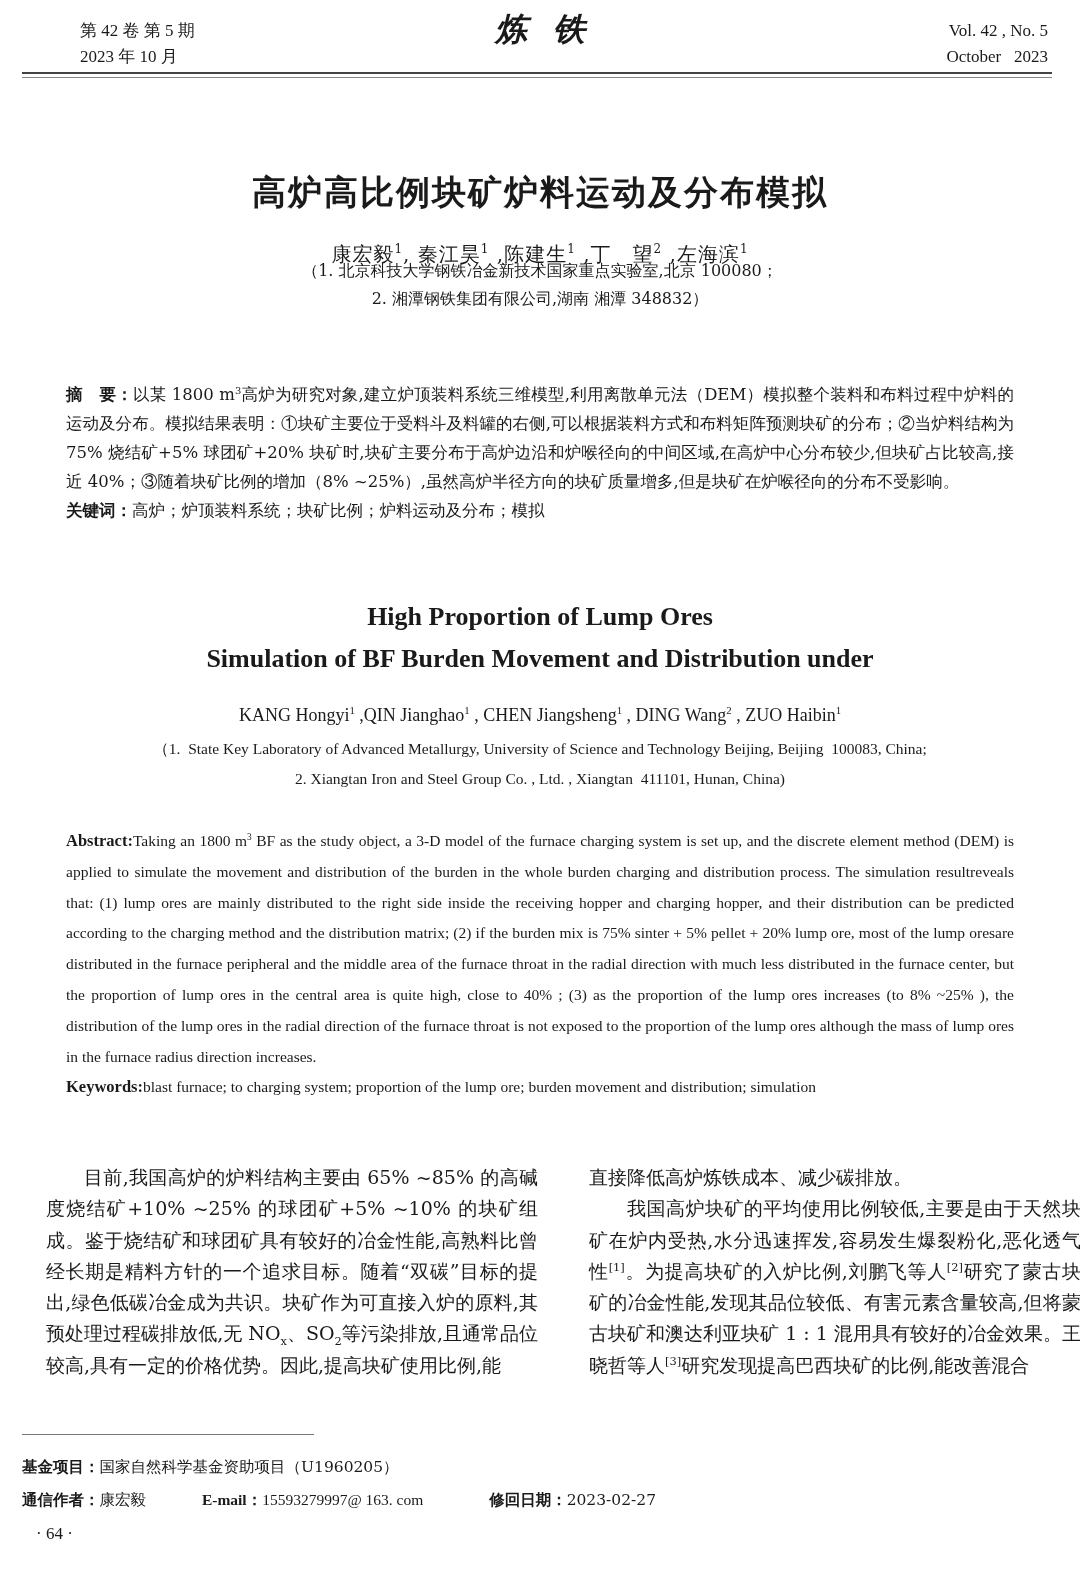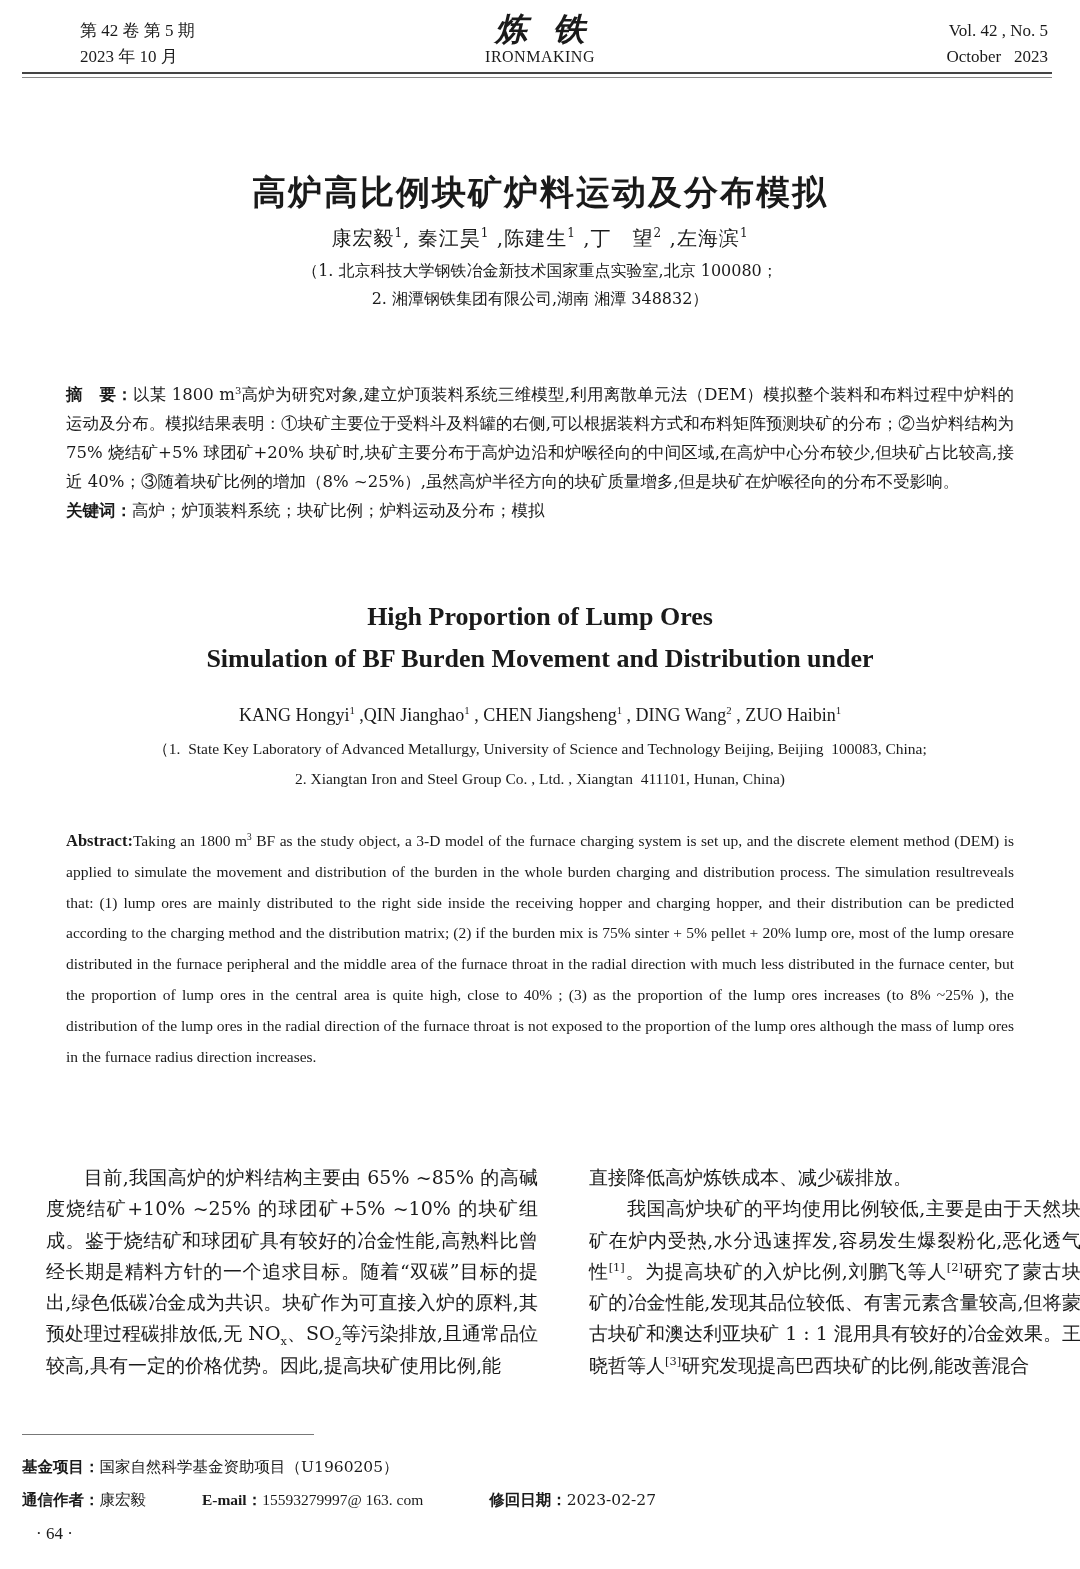--- a/index.html
+++ b/index.html
@@ -13,21 +13,21 @@
     .hdr-left { left: 36px; top: 18px; font-size: 17px; line-height: 26px; font-family: "Liberation Serif", "DejaVu Serif", serif; margin-left: 44px; }
     .hdr-right { right: 32px; top: 18px; font-size: 17px; line-height: 26px; text-align: right; font-family: "Liberation Serif", "DejaVu Serif", serif; }
     .hdr-center { left: 0; width: 1080px; top: 10px; text-align: center; }
     .logo-cn { font-size: 32px; letter-spacing: 26px; font-weight: bold; font-style: italic; line-height: 38px; padding-left: 26px; font-family: "DejaVu Serif", serif; }
     .logo-en { font-size: 16px; line-height: 18px; letter-spacing: 0.5px; font-family: "Liberation Serif", serif; }
     .rule { left: 22px; width: 1030px; height: 0; border-top: 2px solid #444; }
     .rule2 { left: 22px; width: 1030px; height: 0; border-top: 1px solid #888; }
 
     .center-line { left: 0; width: 1080px; text-align: center; }
     .cn-title { top: 168px; font-size: 34px; font-weight: bold; letter-spacing: 2px; line-height: 48px; }
-    .cn-authors { top: 224px; font-size: 20px; line-height: 28px; letter-spacing: 1px; }
+    .cn-authors { top: 240px; font-size: 20px; line-height: 28px; letter-spacing: 1px; }
     .cn-affil { font-size: 16px; line-height: 26px; }
     sup { font-size: 0.6em; vertical-align: super; line-height: 0; }
     sub { font-size: 0.6em; vertical-align: sub; line-height: 0; }
 
     .cn-abstract { left: 66px; width: 948px; top: 380px; font-size: 16.5px; line-height: 29px; text-align: justify; }
     .lbl-bold { font-weight: bold; font-family: Liberation Serif, serif; }
 
     .en-title { top: 596px; font-size: 26px; font-weight: bold; line-height: 42px; font-family: "Liberation Serif", serif; }
     .en-authors { top: 702px; font-size: 18px; line-height: 26px; font-family: "Liberation Serif", serif; }
     .en-affil { font-size: 15.5px; line-height: 30px; font-family: "Liberation Serif", serif; }
@@ -49,21 +49,20 @@
   </style>
 </head>
 <body>
 
 <div class="abs hdr-left">
   <div>第 42 卷 第 5 期</div>
   <div>2023 年 10 月</div>
 </div>
 <div class="abs hdr-center">
   <div class="logo-cn">炼铁</div>
-  <div class="logo-en">IRONMAKING</div>
 </div>
 <div class="abs hdr-right">
   <div>Vol. 42 , No. 5</div>
   <div style="white-space:pre">October   2023</div>
 </div>
 <div class="abs rule" style="top:72px"></div>
 <div class="abs rule2" style="top:77px"></div>
 
 <div class="abs center-line cn-title">高炉高比例块矿炉料运动及分布模拟</div>
 
@@ -83,20 +82,21 @@
   <div>Simulation of BF Burden Movement and Distribution under</div>
 </div>
 <div class="abs center-line en-authors">
   <span><span>KANG Hongyi</span><sup>1</sup><span style="white-space:pre"> ,</span></span><span><span>QIN Jianghao</span><sup>1</sup><span style="white-space:pre"> , </span></span><span><span>CHEN Jiangsheng</span><sup>1</sup><span style="white-space:pre"> , </span></span><span><span>DING Wang</span><sup>2</sup><span style="white-space:pre"> , </span></span><span><span>ZUO Haibin</span><sup>1</sup></span>
 </div>
 <div class="abs center-line en-affil" style="top:734px; white-space:pre">（1.  State Key Laboratory of Advanced Metallurgy, University of Science and Technology Beijing, Beijing  100083, China;</div>
 <div class="abs center-line en-affil" style="top:764px; white-space:pre">2. Xiangtan Iron and Steel Group Co. , Ltd. , Xiangtan  411101, Hunan, China)</div>
 
 <div class="abs en-abstract">
   <div><span class="lbl">Abstract</span><span class="lbl">:</span><span>Taking an 1800 m</span><sup>3</sup><span> BF as the study object, a 3-D model of the furnace charging system is set up, and the discrete element method (DEM) is applied to simulate the movement and distribution of the burden in the whole burden charging and distribution process. The simulation resultreveals that: (1) lump ores are mainly distributed to the right side inside the receiving hopper and charging hopper, and their distribution can be predicted according to the charging method and the distribution matrix; (2) if the burden mix is 75%  sinter + 5%  pellet + 20%  lump ore, most of the lump oresare distributed in the furnace peripheral and the middle area of the furnace throat in the radial direction with much less distributed in the furnace center, but the proportion of lump ores in the central area is quite high, close to 40% ; (3) as the proportion of the lump ores increases (to 8% ~25% ), the distribution of the lump ores in the radial direction of the furnace throat is not exposed to the proportion of the lump ores although the mass of lump ores in the furnace radius direction increases.</span></div>
+  <div><span class="lbl">Keywords</span><span class="lbl">:</span><span>blast furnace; to charging system; proportion of the lump ore; burden movement and distribution; simulation</span></div>
 </div>
 
 <div class="abs col col-left">
   <p class="para indent"><span>目前,我国高炉的炉料结构主要由 65% ~85% 的高碱度烧结矿+10% ~25% 的球团矿+5% ~10% 的块矿组成。鉴于烧结矿和球团矿具有较好的冶金性能,高熟料比曾经长期是精料方针的一个追求目标。随着“双碳”目标的提出,绿色低碳冶金成为共识。块矿作为可直接入炉的原料,其预处理过程碳排放低,无 NO</span><sub>x</sub><span>、SO</span><sub>2</sub><span>等污染排放,且通常品位较高,具有一定的价格优势。因此,提高块矿使用比例,能</span></p>
 </div>
 <div class="abs col col-right">
   <p class="para">直接降低高炉炼铁成本、减少碳排放。</p>
   <p class="para indent"><span>我国高炉块矿的平均使用比例较低,主要是由于天然块矿在炉内受热,水分迅速挥发,容易发生爆裂粉化,恶化透气性</span><sup>[1]</sup><span>。为提高块矿的入炉比例,刘鹏飞等人</span><sup>[2]</sup><span>研究了蒙古块矿的冶金性能,发现其品位较低、有害元素含量较高,但将蒙古块矿和澳达利亚块矿 1 : 1 混用具有较好的冶金效果。王晓哲等人</span><sup>[3]</sup><span>研究发现提高巴西块矿的比例,能改善混合</span></p>
 </div>
 

